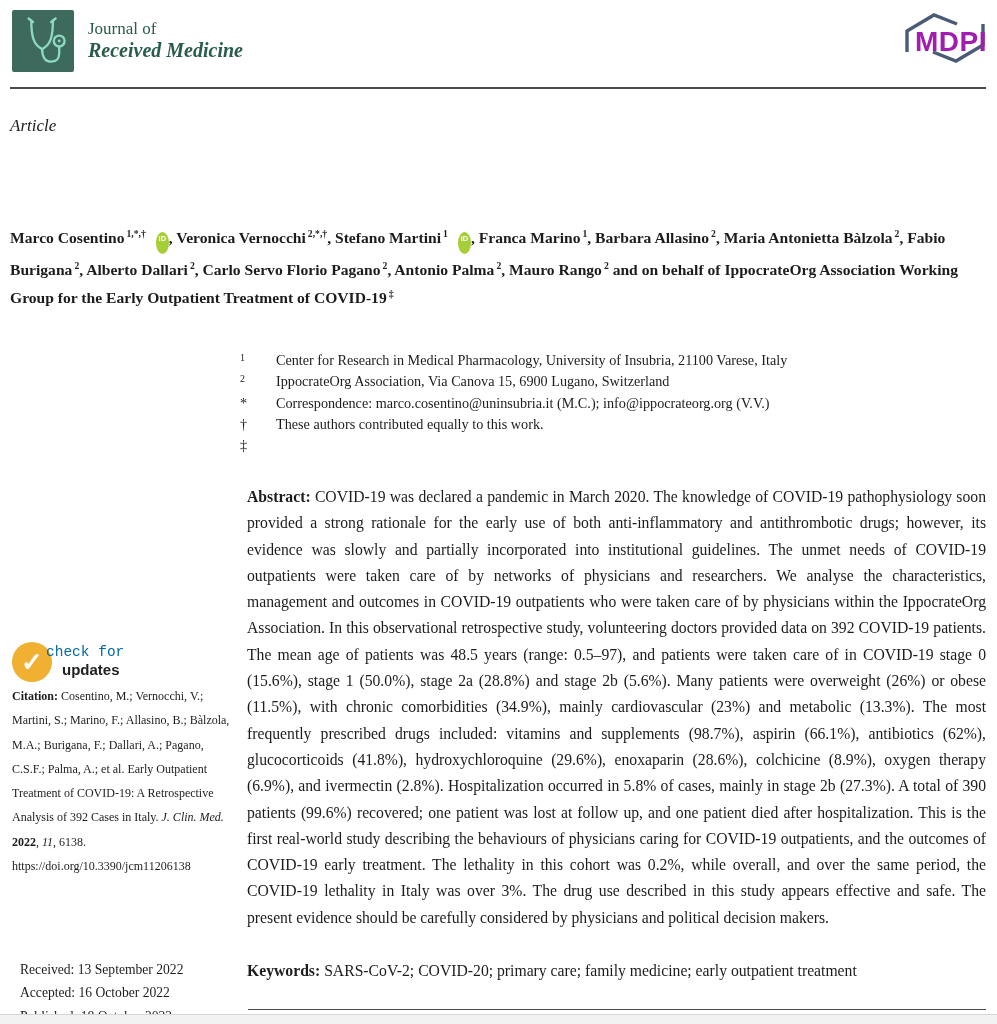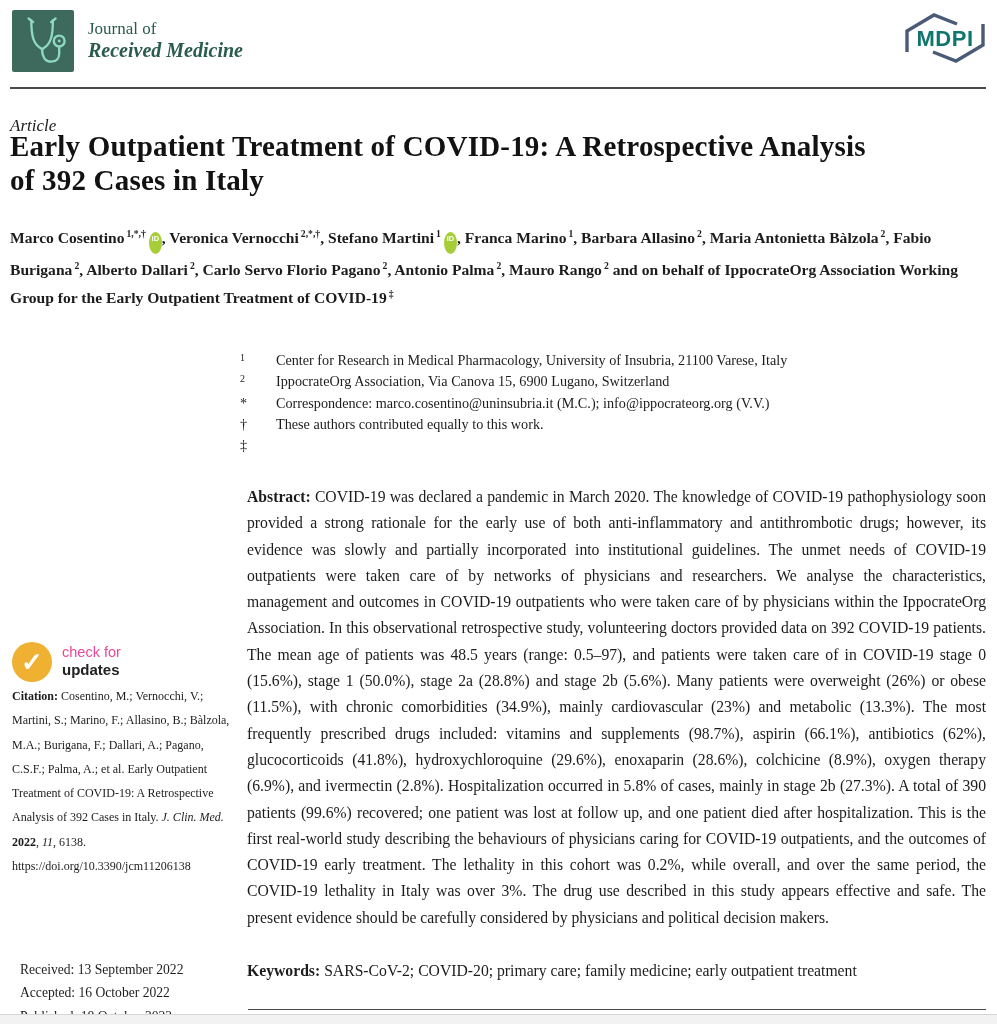--- a/index.html
+++ b/index.html
@@ -16,22 +16,22 @@
   .logo-square svg { position:absolute; left:4px; top:4px; }
   .journal-name { position:absolute; left:88px; top:19px; color:#2a5c4e; }
   .journal-name .l1 { font-size:17px; line-height:20px; }
   .journal-name .l2 { font-size:20px; line-height:23px; font-weight:bold; font-style:italic; }
   .mdpi-logo {
     position:absolute; left:902px; top:12px; width:86px; height:52px;
   }
   .mdpi-logo svg { position:absolute; left:0; top:0; }
   .mdpi-text {
     position:absolute; left:13px; top:14px; width:60px; text-align:center;
-    font-family:"Liberation Sans", sans-serif; font-weight:bold; font-size:22px;
-    letter-spacing:0.5px; color:#0f766e;
+    font-family:"Liberation Sans", sans-serif; font-weight:bold; font-size:28px;
+    letter-spacing:0.5px; color:#a21caf;
   }
   .header-rule {
     position:absolute; left:10px; top:87px; width:976px; height:0;
     border-top:2px solid #4b4b4b;
   }
 
   
   .article-type { position:absolute; left:10px; top:100px; font-style:italic; font-size:17px;margin-top:16px; }
   .title {
     position:absolute; left:10px; top:129px; width:880px; margin:0;
@@ -39,21 +39,21 @@
   }
   .authors {
     position:absolute; left:10px; top:222px; width:977px; margin:0;
     font-size:15.6px; line-height:23.5px; font-weight:bold;
   }
   .authors sup { font-size:0.62em; margin-left:2px; }
   .orcid {
     display:inline-block; width:13px; height:22px; border-radius:50%;
     background:#a6ce39; color:#ffffff; font-family:"Liberation Sans", sans-serif;
     font-size:7.5px; font-weight:bold; text-align:center; line-height:13px;
-    vertical-align:2px; margin-left:3px;
+    vertical-align:2px; margin-left:10px;
   }
 
   
   .affiliations { position:absolute; left:240px; top:350px; width:746px; font-size:14.2px; }
   .aff-row { display:flex; line-height:21.3px; }
   .aff-m { width:36px; flex:0 0 36px; }
   .aff-m.sup { font-size:10px; position:relative; top:-3px; }
   .alink { color:#4d8fd1; text-decoration:none; }
 
   
@@ -67,21 +67,21 @@
   }
   b.lbl { font-weight:bold; }
 
   
   .badge { position:absolute; left:12px; top:641px; width:140px; height:44px; cursor:pointer; }
   .badge-circle {
     position:absolute; left:0; top:1px; width:40px; height:40px; border-radius:50%;
     background:#f0b032; color:#ffffff; text-align:center;
     font-family:"Liberation Sans", sans-serif; font-size:26px; font-weight:bold; line-height:40px;
   }
-  .badge-l1 { position:absolute; left:50px; top:3px;  font-family:Liberation Sans, sans-serif; font-size:14.5px; color:#ec4899; line-height:17px; }
+  .badge-l1 { position:absolute; left:34px; top:3px;  font-family:Liberation Mono, monospace; font-size:14.5px; color:#0369a1; line-height:17px; }
   .badge-l2 { position:absolute; left:50px; top:20px; font-family:"Liberation Sans", sans-serif; font-size:15px; font-weight:bold; color:#222; line-height:18px; }
 
   .citation { position:absolute; left:12px; top:684px; width:218px; margin:0; font-size:12px; line-height:24.3px; }
   .citation .it { font-style:italic; }
   .citation .bd { font-weight:bold; }
   .citation .doi { color:inherit; text-decoration:none; }
   .acad-editor { position:absolute; left:12px; top:896px; width:218px; margin:0; font-size:13.6px; line-height:23.5px; }
   .dates { position:absolute; left:12px; top:950px; width:218px; margin:8px; font-size:13.6px; line-height:23.3px; }
 
   
@@ -114,21 +114,20 @@
       <g fill="none" stroke="#4a5b77" stroke-width="3.4" stroke-linejoin="miter">
         <path d="M55 12 L32 3 L5 19 L5 40"></path>
         <path d="M31 40 L54 49 L81 33 L81 12"></path>
       </g>
     </svg>
     <div class="mdpi-text">MDPI</div>
   </div>
   <div class="header-rule"></div>
 
   <div class="article-type">Article</div>
-  <h1 class="title">Early Outpatient Treatment of COVID-19: A Retrospective Analysis of 392 Cases in Italy</h1>
   <p class="authors"><span>Marco Cosentino</span><sup>1,*,†</sup><span class="orcid">iD</span>, <span>Veronica Vernocchi</span><sup>2,*,†</sup>, <span>Stefano Martini</span><sup>1</sup><span class="orcid">iD</span>, <span>Franca Marino</span><sup>1</sup>, <span>Barbara Allasino</span><sup>2</sup>, <span>Maria Antonietta Bàlzola</span><sup>2</sup>, <span>Fabio Burigana</span><sup>2</sup>, <span>Alberto Dallari</span><sup>2</sup>, <span>Carlo Servo Florio Pagano</span><sup>2</sup>, <span>Antonio Palma</span><sup>2</sup>, <span>Mauro Rango</span><sup>2</sup> <span>and on behalf of IppocrateOrg Association Working Group for the Early Outpatient Treatment of COVID-19</span><sup>‡</sup></p>
 
   <div class="affiliations">
       <div class="aff-row">
         <span class="aff-m sup">1</span>
         <span>Center for Research in Medical Pharmacology, University of Insubria, 21100 Varese, Italy</span>
       </div>
       <div class="aff-row">
         <span class="aff-m sup">2</span>
         <span>IppocrateOrg Association, Via Canova 15, 6900 Lugano, Switzerland</span>

